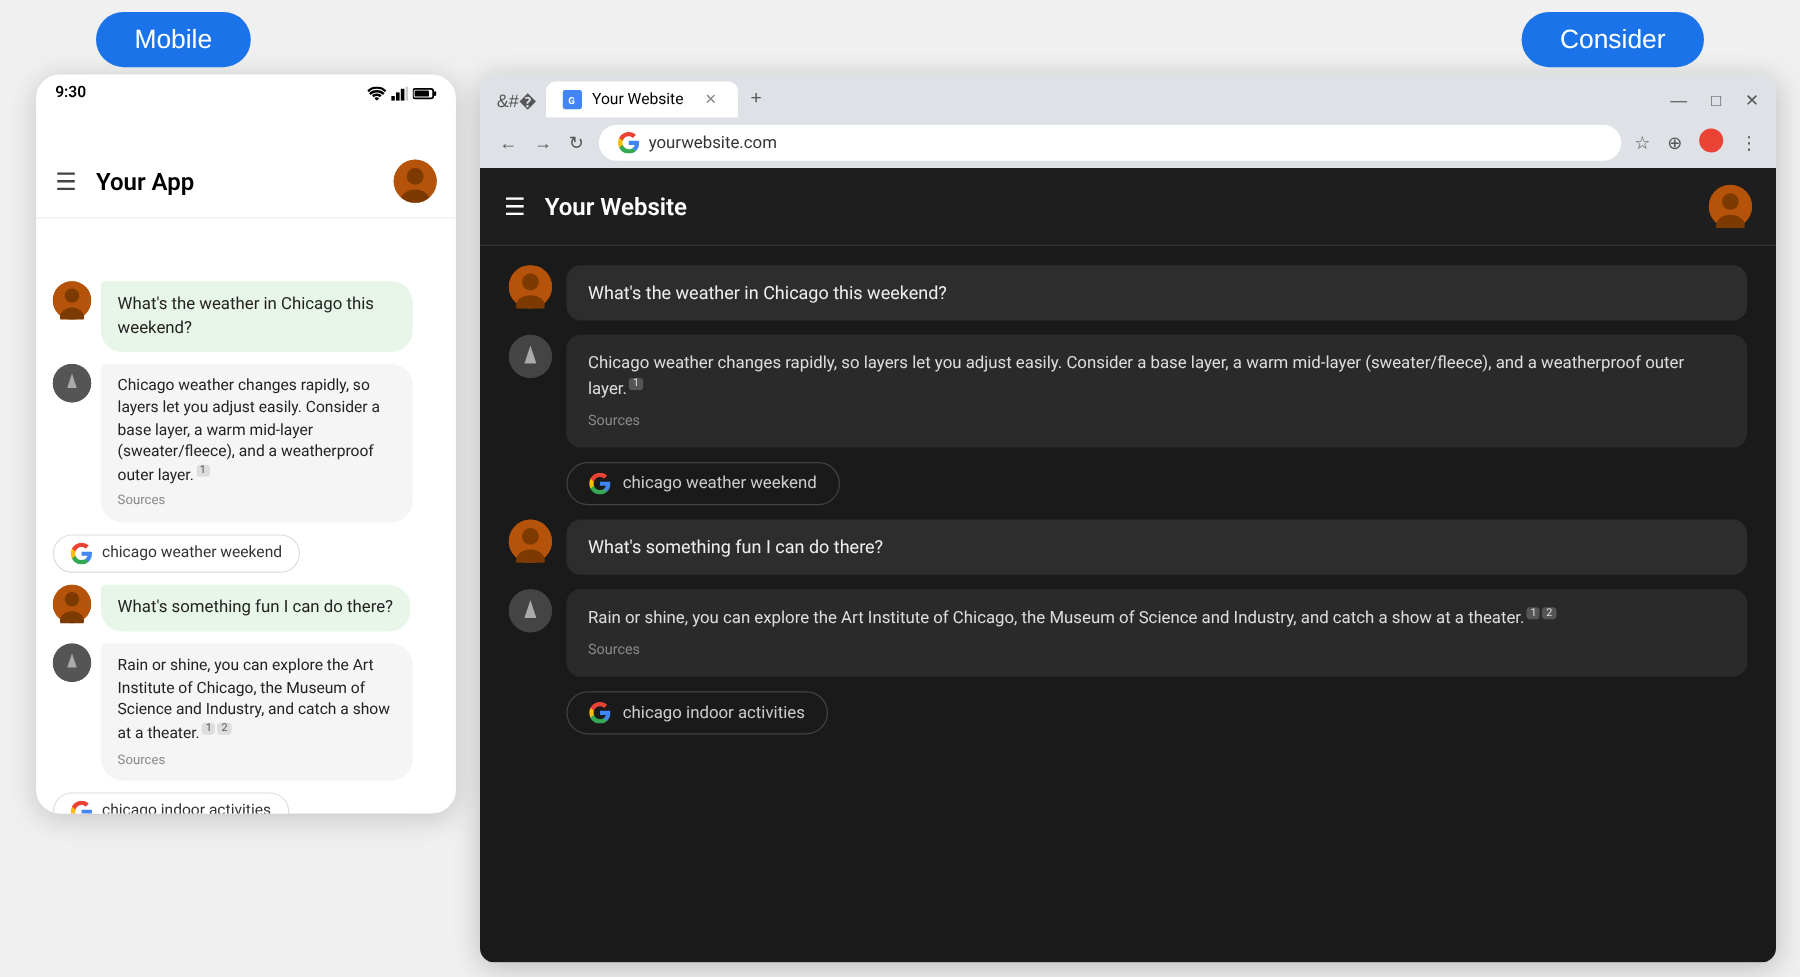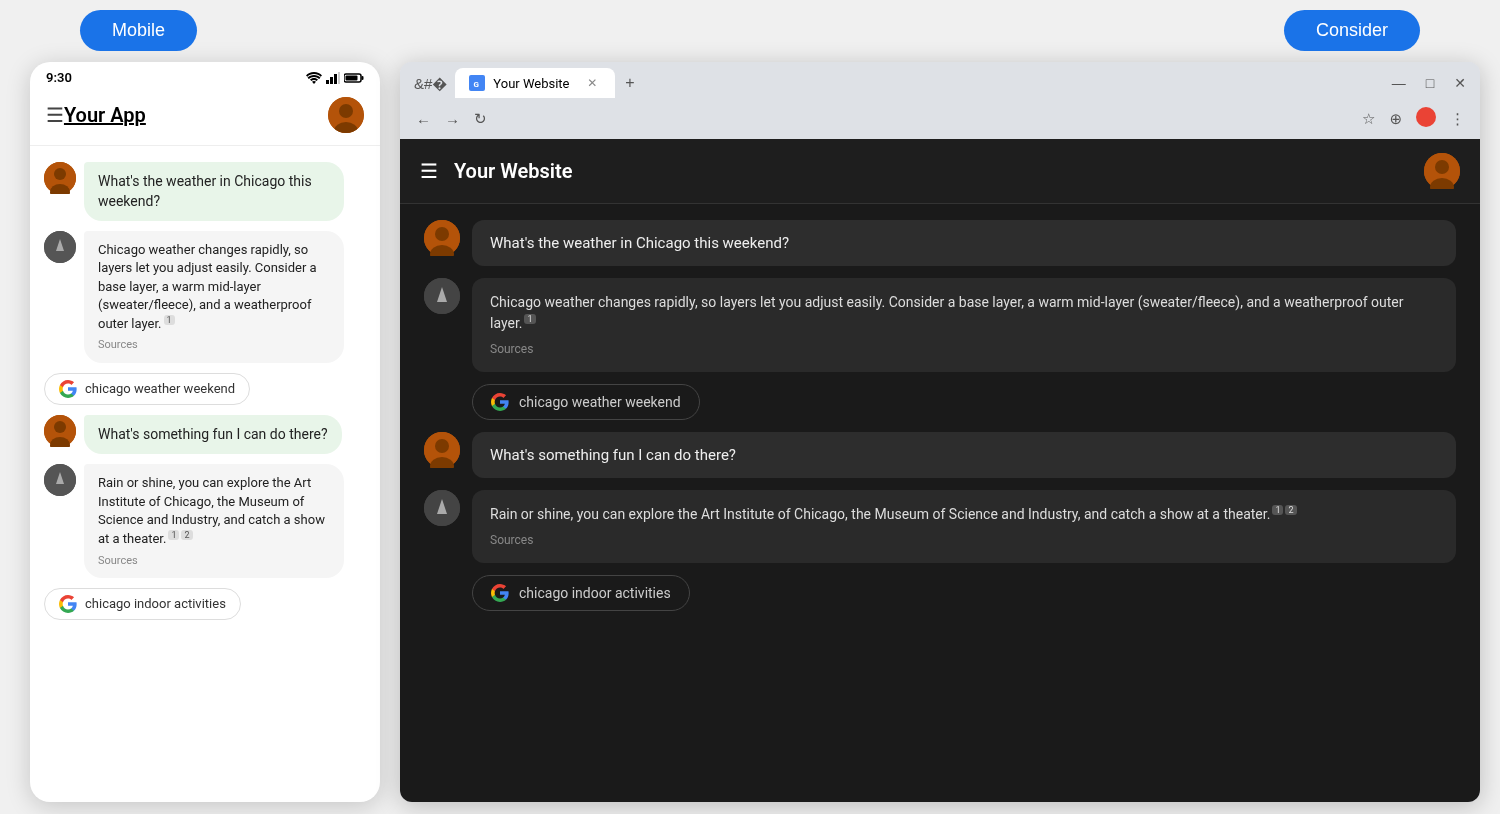--- a/index.html
+++ b/index.html
@@ -25,38 +25,39 @@
       justify-content: space-between;
       padding: 10px 80px 10px 80px;
       z-index: 10;
     }
     .top-btn {
       background: #1a73e8;
       color: white;
       border: none;
       border-radius: 30px;
       padding: 10px 32px;
-      font-size: 18px;
+      font-size: 22px;
       font-weight: 500;
       cursor: pointer;
     }
 
     
     .mobile-panel {
       position: absolute;
       top: 62px;
       left: 30px;
       width: 350px;
-      height: 740px;
+      height: 616px;
       background: white;
       border-radius: 20px;
       box-shadow: 0 4px 24px rgba(0,0,0,0.18);
       overflow: hidden;
       display: flex;
       flex-direction: column;
+      gap: 36px;
     }
     .mobile-status-bar {
       display: flex;
       justify-content: space-between;
       align-items: center;
       padding: 8px 16px 4px;
       font-size: 13px;
       font-weight: 600;
     }
     .mobile-status-icons {
@@ -67,22 +68,22 @@
     }
     .mobile-header {
       display: flex;
       align-items: center;
       padding: 8px 16px 12px;
       border-bottom: 1px solid #eee;
     }
     .mobile-header-title {
       font-size: 20px;
       font-weight: 600;
+      margin-left: 16px;
       flex: 1;
-      text-decoration: underline;
     }
     .hamburger-icon { font-size: 20px; color: #444; cursor: pointer; }
     .avatar-circle {
       width: 36px;
       height: 36px;
       border-radius: 50%;
       background: #b45309;
       overflow: hidden;
       display: flex;
       align-items: center;
@@ -558,20 +559,29 @@
         <button class="win-btn">□</button>
         <button class="win-btn">✕</button>
       </div>
     </div>
 
     <div class="browser-address-bar">
       <div class="nav-icons">
         <button class="nav-icon-btn">←</button>
         <button class="nav-icon-btn">→</button>
         <button class="nav-icon-btn">↻</button>
+      </div>
+      <div class="address-bar-inner">
+        <svg class="google-svg" viewBox="0 0 18 18">
+          <path d="M17.64 9.2c0-.637-.057-1.251-.164-1.84H9v3.481h4.844c-.209 1.125-.843 2.078-1.796 2.717v2.258h2.908c1.702-1.567 2.684-3.875 2.684-6.615z" fill="#4285F4"></path>
+          <path d="M9 18c2.43 0 4.467-.806 5.956-2.184l-2.909-2.258c-.805.54-1.836.86-3.047.86-2.344 0-4.328-1.584-5.036-3.711H.957v2.332C2.438 15.983 5.482 18 9 18z" fill="#34A853"></path>
+          <path d="M3.964 10.707c-.18-.54-.282-1.117-.282-1.707s.102-1.167.282-1.707V4.961H.957C.347 6.173 0 7.548 0 9s.348 2.827.957 4.039l3.007-2.332z" fill="#FBBC05"></path>
+          <path d="M9 3.58c1.321 0 2.508.454 3.44 1.345l2.582-2.58C13.463.891 11.426 0 9 0 5.482 0 2.438 2.017.957 4.961L3.964 7.293C4.672 5.166 6.656 3.58 9 3.58z" fill="#EA4335"></path>
+        </svg>
+        <span>yourwebsite.com</span>
       </div>
       <div class="address-right-icons">
         <button class="addr-icon-btn">☆</button>
         <button class="addr-icon-btn">⊕</button>
         <button class="addr-icon-btn">
           <span style="display:inline-block;width:20px;height:20px;border-radius:50%;background:#ea4335;"></span>
         </button>
         <button class="addr-icon-btn">⋮</button>
       </div>
     </div>

